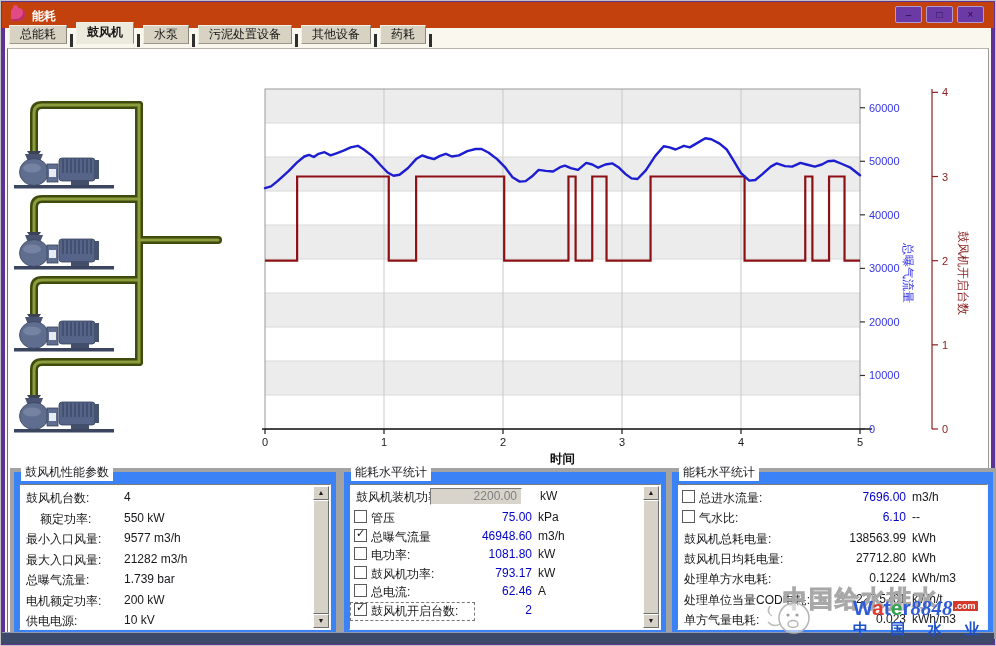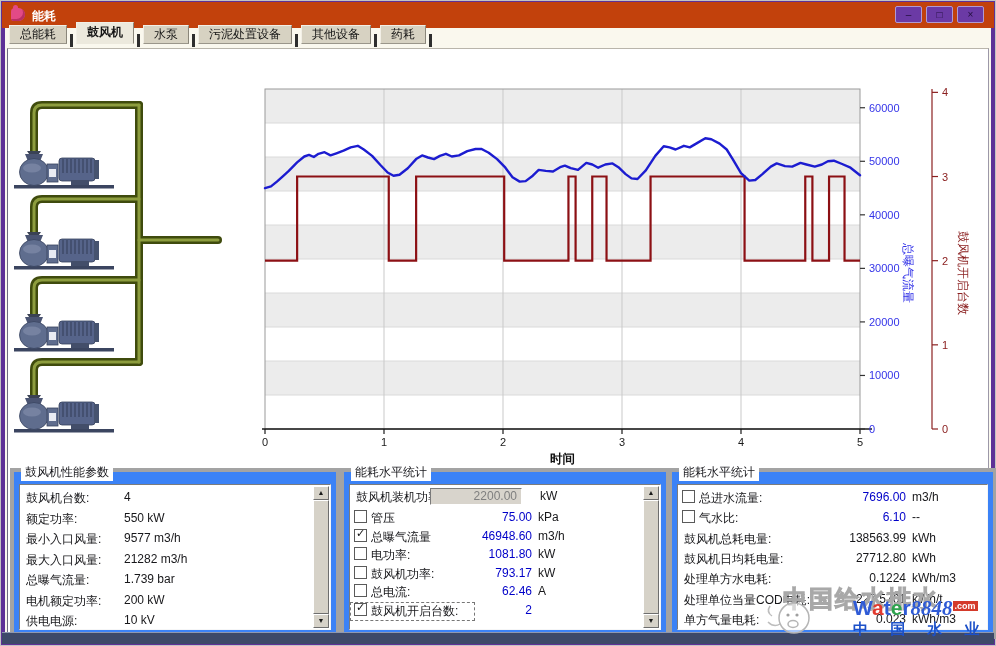--- a/index.html
+++ b/index.html
@@ -255,21 +255,21 @@
         </svg>
 
       <div class="groupbox" style="left:2px;top:419px;width:322px;height:163px;">
         <span class="gb-legend">鼓风机性能参数</span>
         <div class="listbox" id="list-left">
             <div class="prow" style="top: 5px;">
               <span class="lab" style="left: 6px;">鼓风机台数:</span>
               <span class="val-dark" style="left: 104px;">4</span>
             </div>
             <div class="prow" style="top: 25.5px;">
-              <span class="lab" style="left: 6px;">额定功率:</span>
+              <span class="lab" style="left: 20px;">额定功率:</span>
               <span class="val-dark" style="left: 104px;">550 kW</span>
             </div>
             <div class="prow" style="top: 46px;">
               <span class="lab" style="left: 6px;">最小入口风量:</span>
               <span class="val-dark" style="left: 104px;">9577  m3/h</span>
             </div>
             <div class="prow" style="top: 66.5px;">
               <span class="lab" style="left: 6px;">最大入口风量:</span>
               <span class="val-dark" style="left: 104px;">21282  m3/h</span>
             </div>

